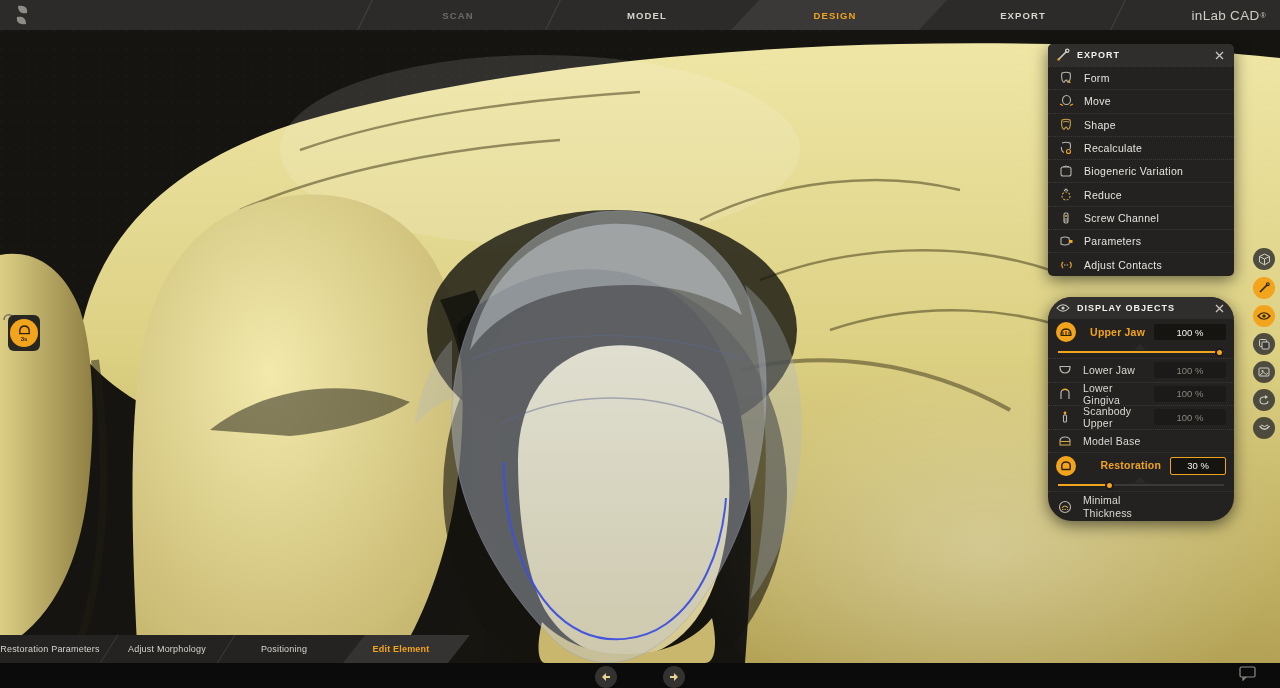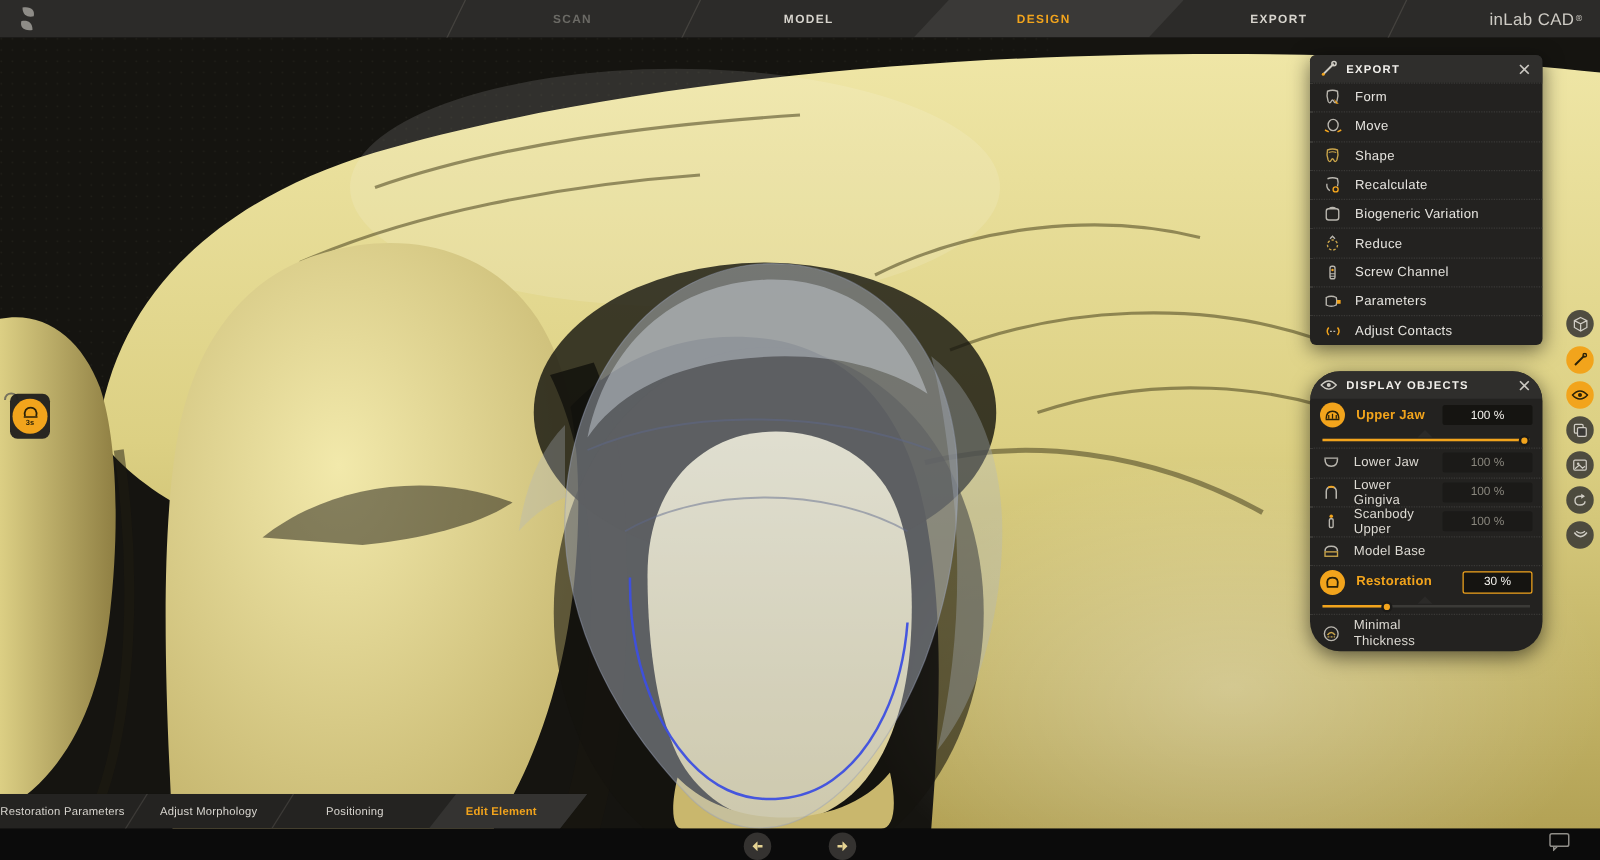--- a/index.html
+++ b/index.html
@@ -41,21 +41,21 @@
               border-top:1px dotted #3a3936; cursor:pointer; color:#e6e4df;
               font-size:10.5px; letter-spacing:.3px; }
   .tool-row:first-of-type { border-top:none; }
   .tool-ic { width:16px; height:16px; flex:0 0 16px; display:flex; align-items:center;
              justify-content:center; }
 
   #display-panel { left:1048px; top:297px;border-radius:24px; }
   .obj-row { display:flex; align-items:center; gap:9px; padding:0 8px;
              border-top:1px dotted #3a3936; cursor:pointer; }
   .obj-row.std { height:23.5px; }
-  .obj-row.big { height:26px; }
+  .obj-row.big { height:26px;text-align:right; }
   .obj-row.tall { height:30px; }
   .obj-ic { width:18px; height:18px; flex:0 0 18px; display:flex; align-items:center;
             justify-content:center; }
   .obj-ic.orange-circle { width:20px; height:20px; flex:0 0 20px; background:#f2a41c;
             border-radius:50%; }
   .obj-label { flex:1; font-size:10.5px; color:#dddad3; letter-spacing:.2px; line-height:1.15; }
   .obj-label.active { color:#f2a41c; font-weight:bold; }
   .obj-label.wrap { max-width:72px; }
   .val-box { width:72px; height:16px; background:#1b1a18; border-radius:2px; color:#8a877e;
              font-size:9.5px; display:flex; align-items:center; justify-content:center; }

